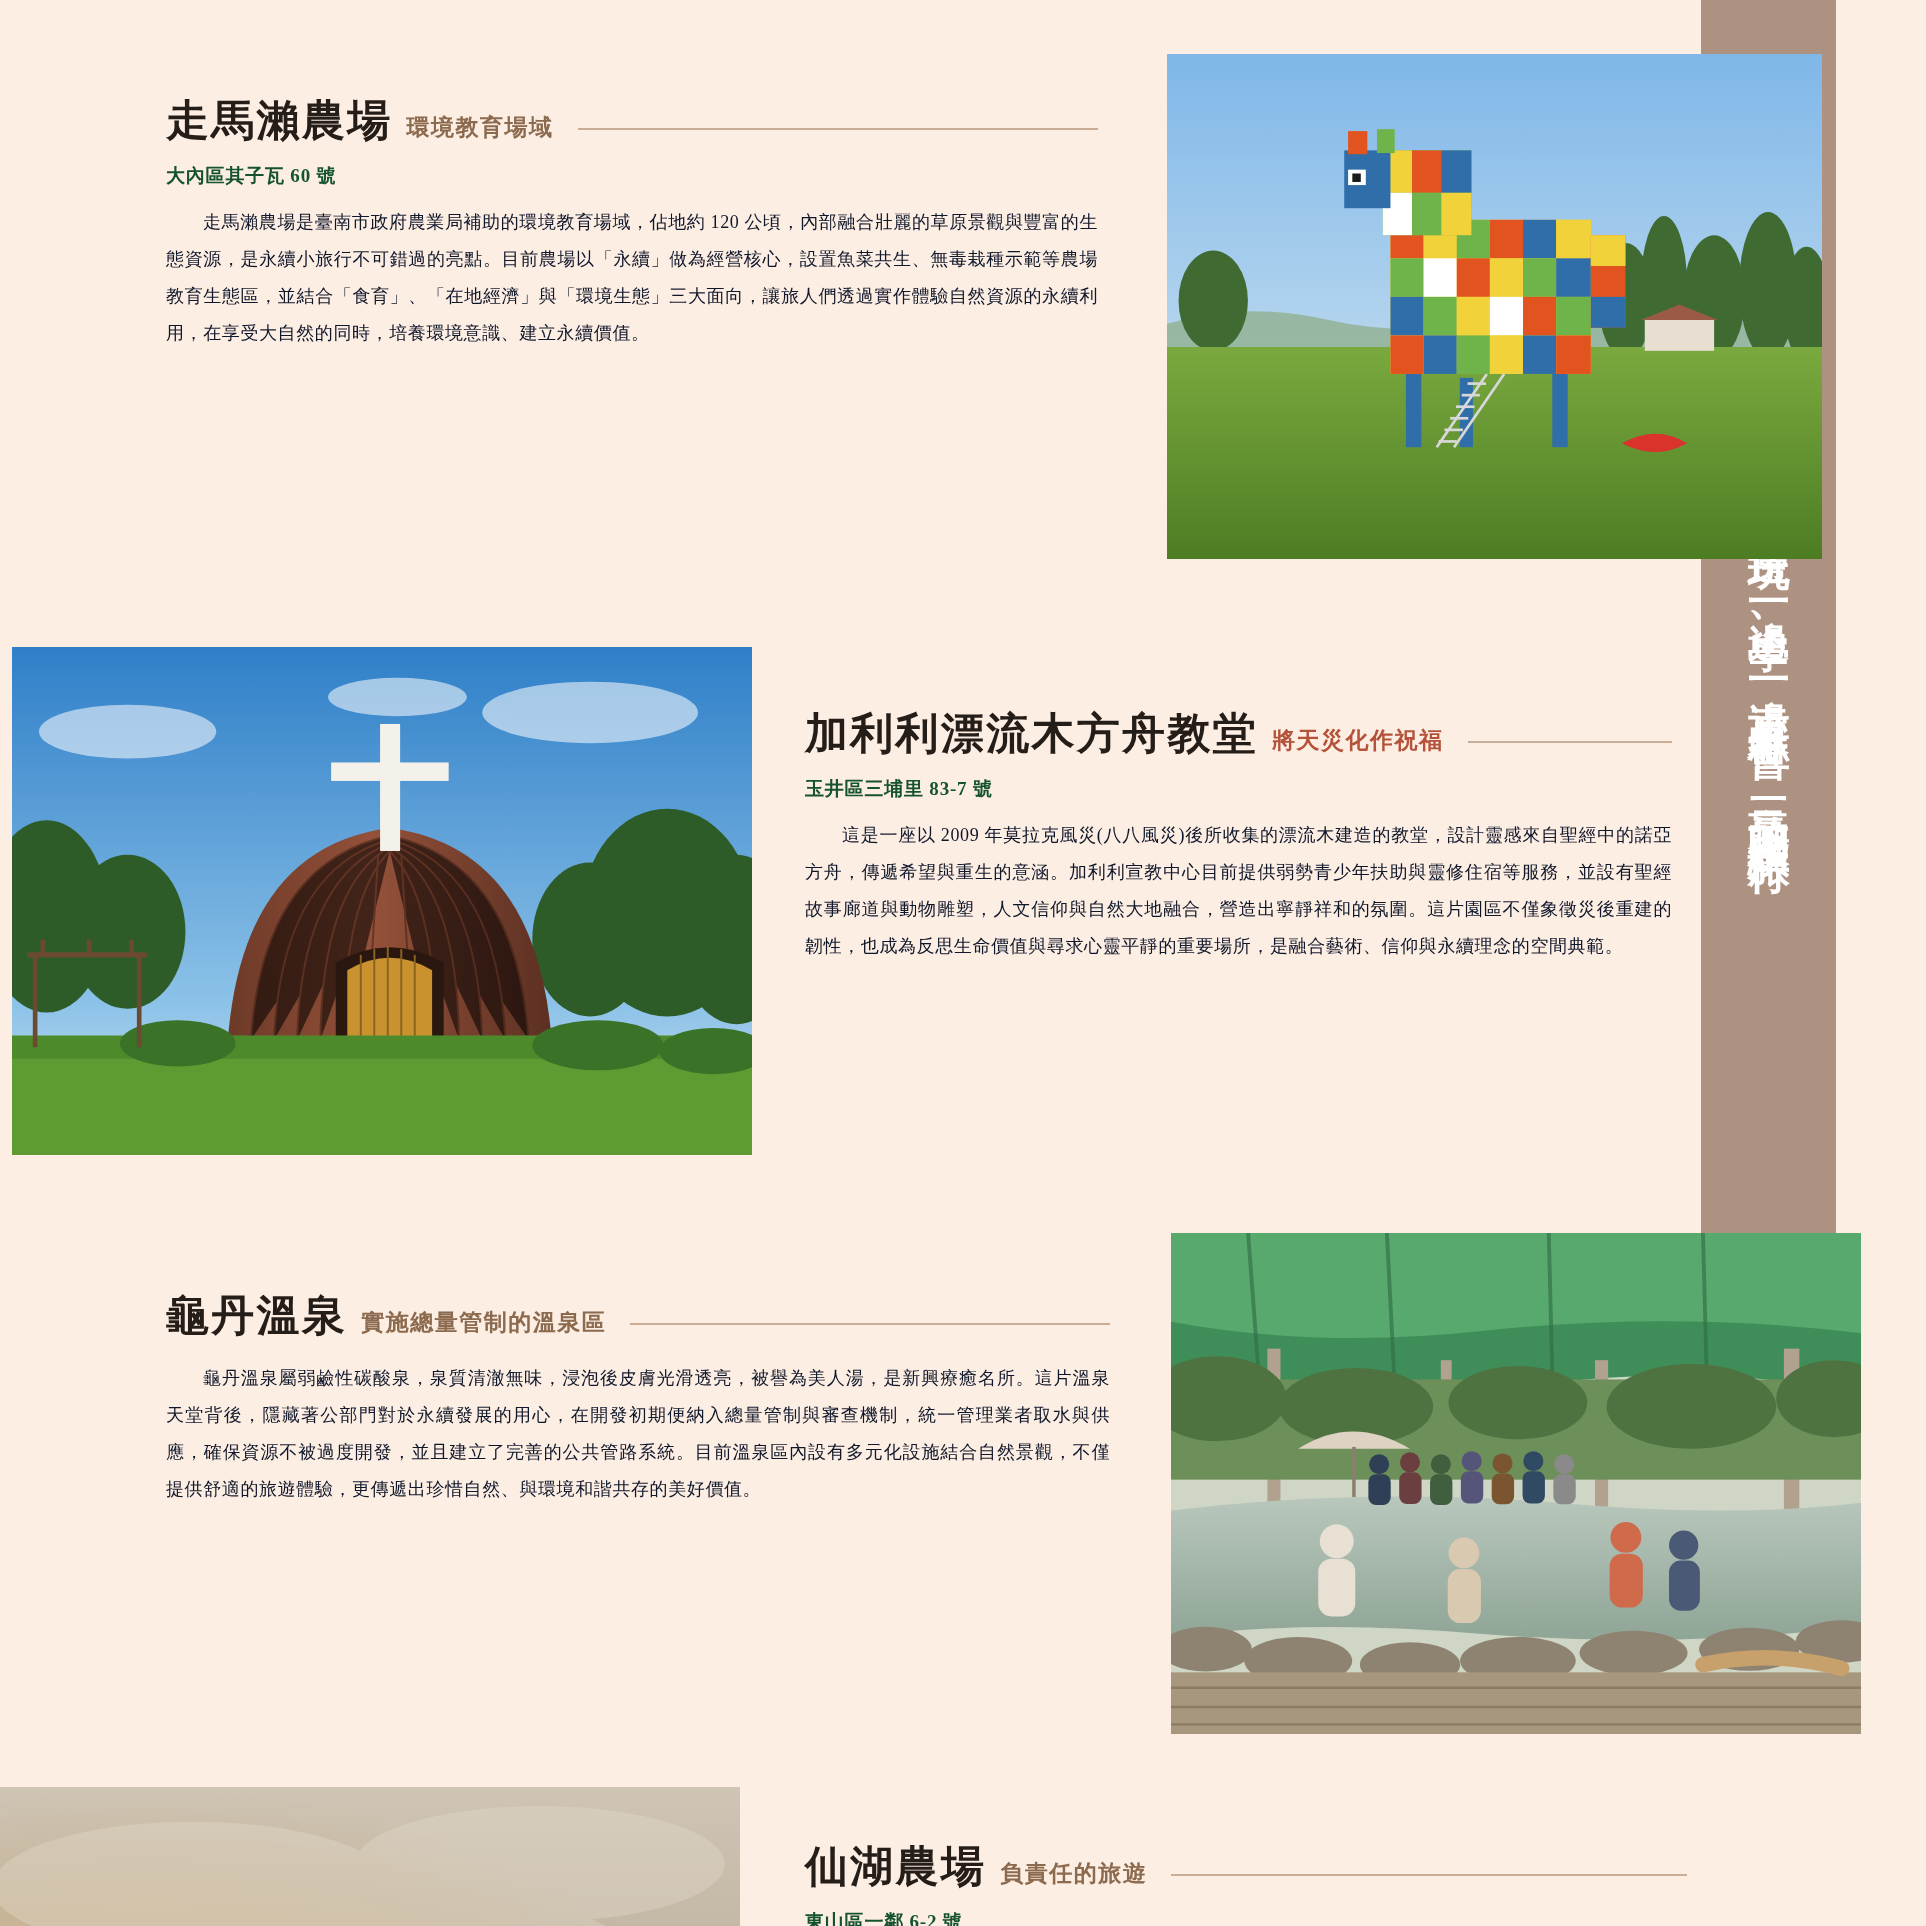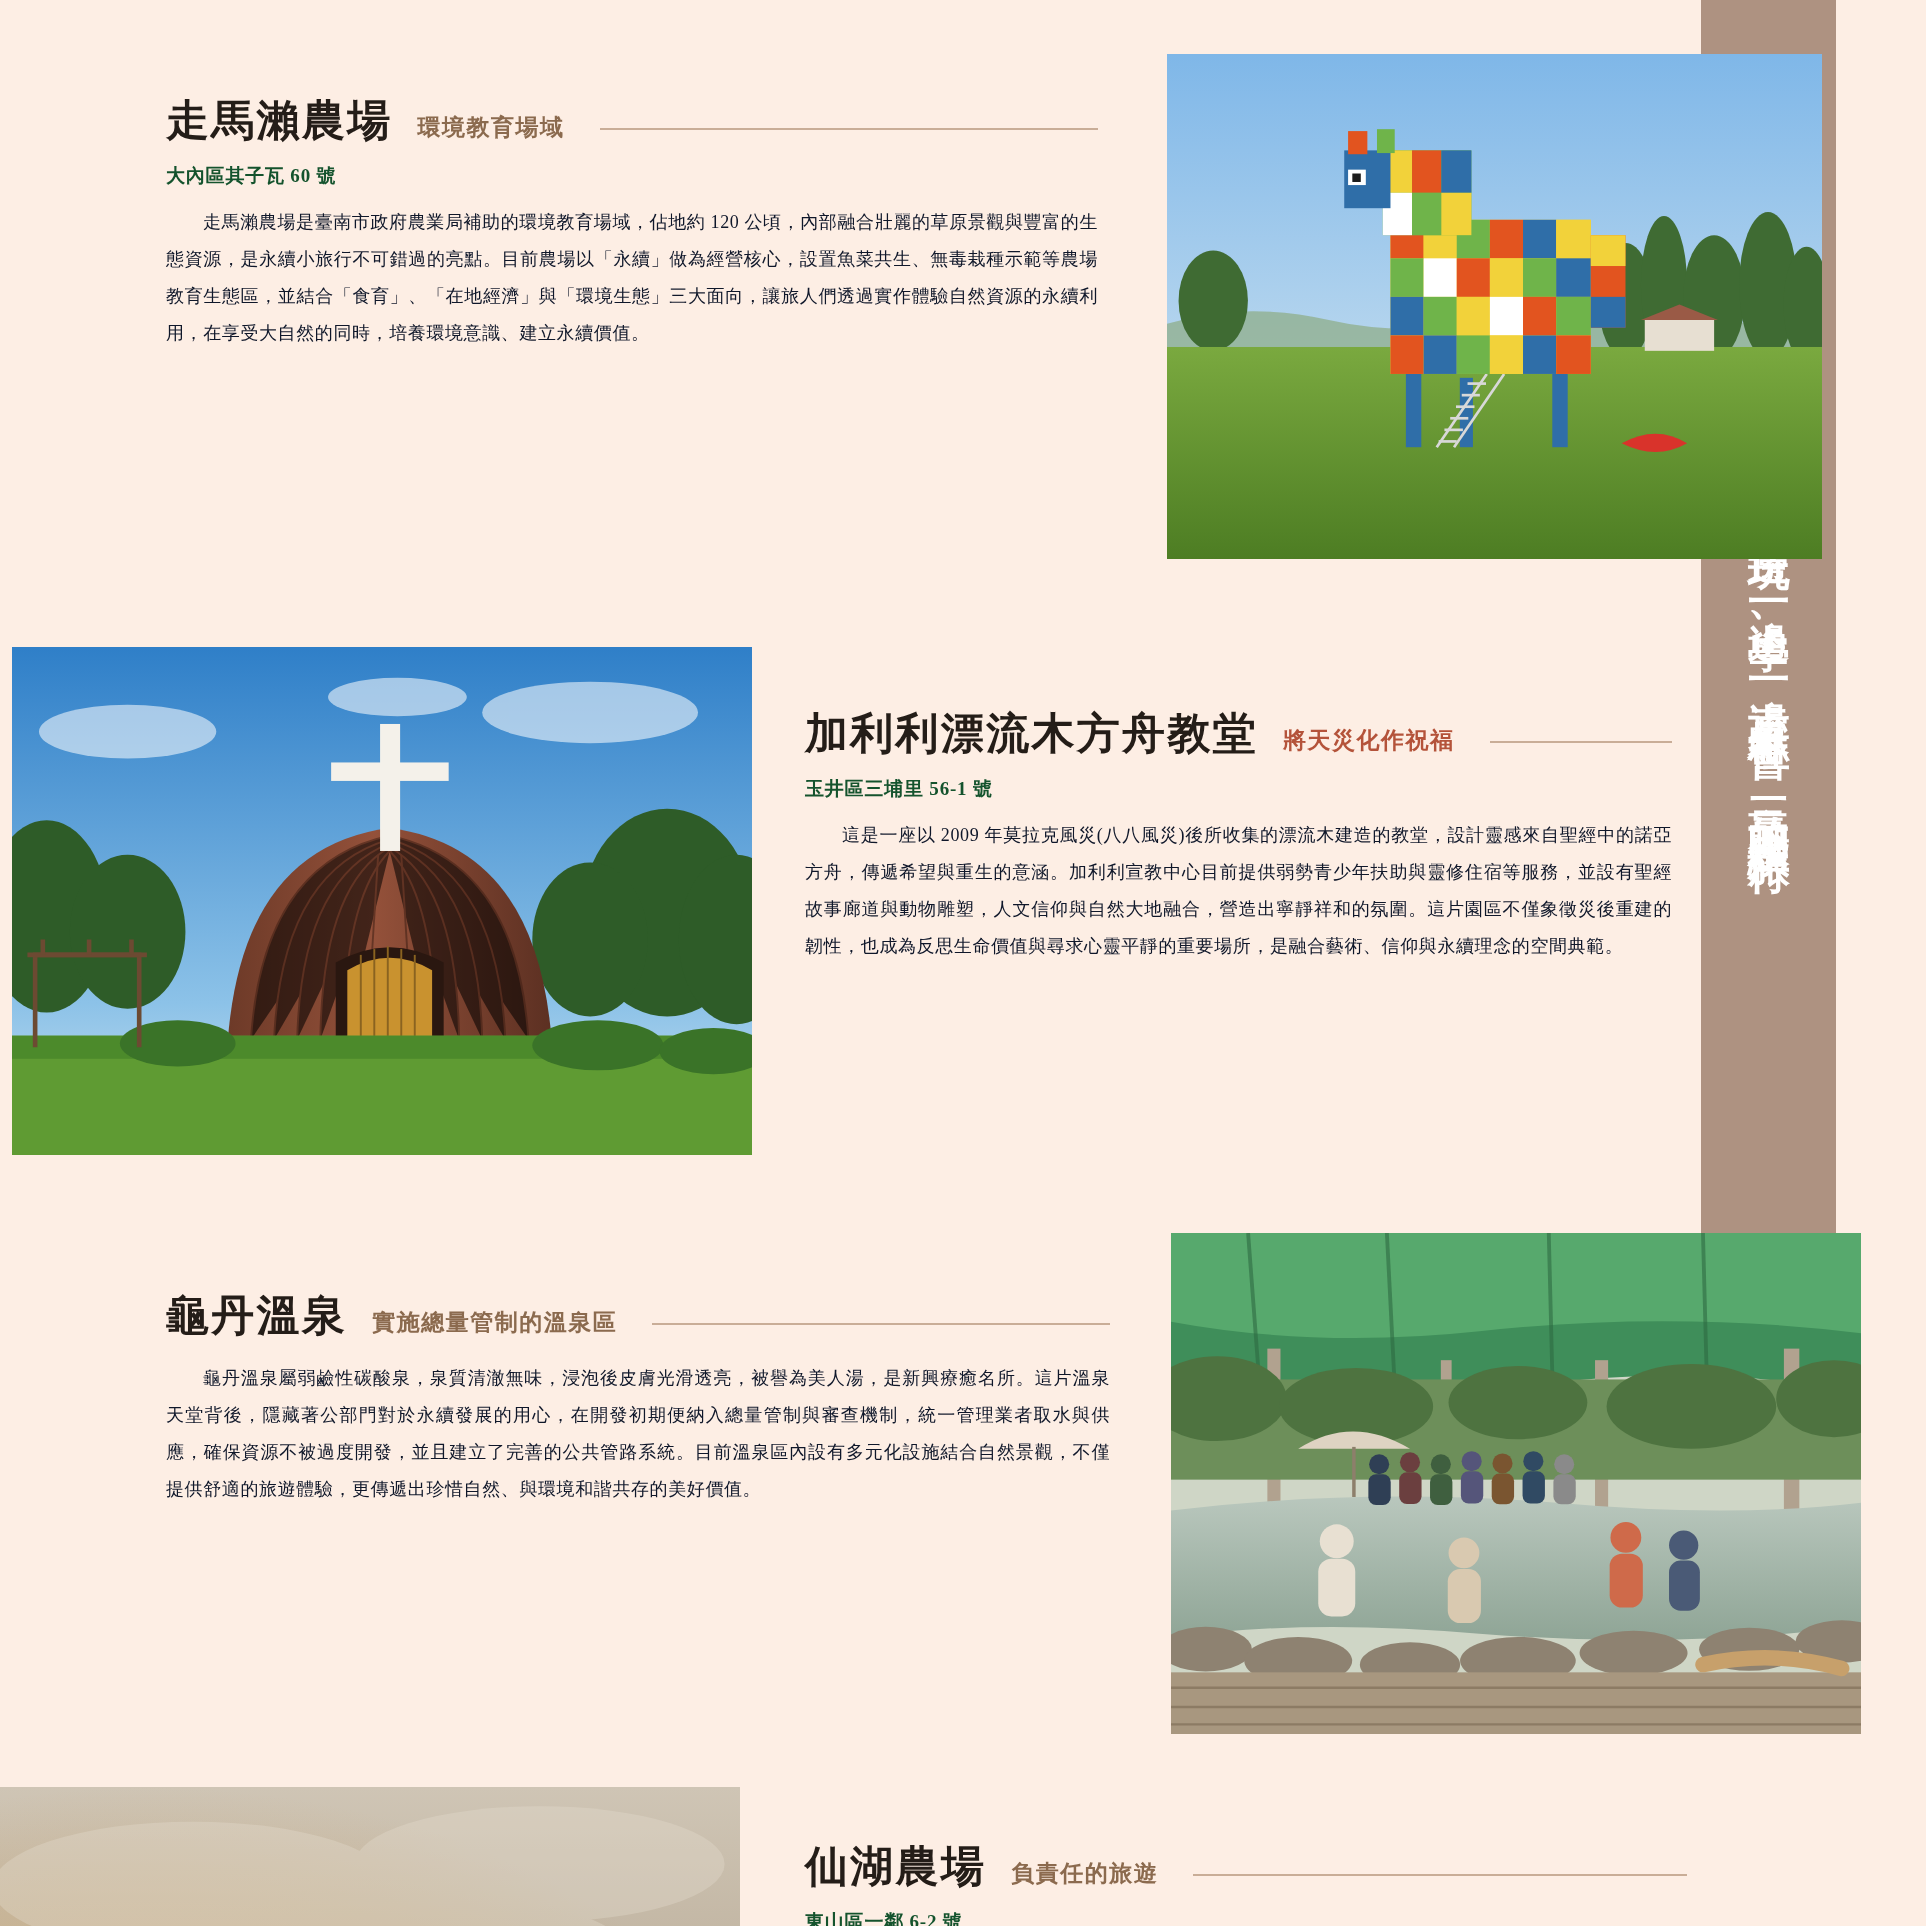--- a/index.html
+++ b/index.html
@@ -39,21 +39,21 @@
     line-height: 1.35;
     font-family: "Liberation Serif", serif;
     font-weight: 600;
     white-space: nowrap;
   }
 
   
   .sec-title-row {
     display: flex;
     align-items: baseline;
-    gap: 25px;
+    gap: 14px;
   }
   .sec-title {
     font-size: 43px;
     font-weight: 700;
     letter-spacing: 2.3px;
     color: #241d18;
     font-family: "Liberation Serif", serif;
   }
   .sec-sub {
     font-size: 23px;
@@ -287,21 +287,21 @@
       </g>
     </svg>
   </div>
 
   <div style="position:absolute; left:805px; top:705px; width:867px;">
     <div class="sec-title-row">
       <div class="sec-title">加利利漂流木方舟教堂</div>
       <div class="sec-sub red">將天災化作祝福</div>
       <div class="rule"></div>
     </div>
-    <div class="sec-addr">玉井區三埔里 56-1 號</div>
+    <div class="sec-addr">玉井區三埔里 83-7 號</div>
     <div class="sec-body">這是一座以 2009 年莫拉克風災(八八風災)後所收集的漂流木建造的教堂，設計靈感來自聖經中的諾亞方舟，傳遞希望與重生的意涵。加利利宣教中心目前提供弱勢青少年扶助與靈修住宿等服務，並設有聖經故事廊道與動物雕塑，人文信仰與自然大地融合，營造出寧靜祥和的氛圍。這片園區不僅象徵災後重建的韌性，也成為反思生命價值與尋求心靈平靜的重要場所，是融合藝術、信仰與永續理念的空間典範。</div>
   </div>
 
   <div class="photo" style="left:1171px; top:1233px; width:690px; height:501px;">
     <svg viewBox="0 0 1790 1300" preserveAspectRatio="none" aria-hidden="true">
       <defs>
         <linearGradient id="water3" x1="0" y1="0" x2="0" y2="1">
           <stop offset="0%" stop-color="#b9c7bd"></stop>
             <stop offset="100%" stop-color="#8fa596"></stop>
         </linearGradient>

